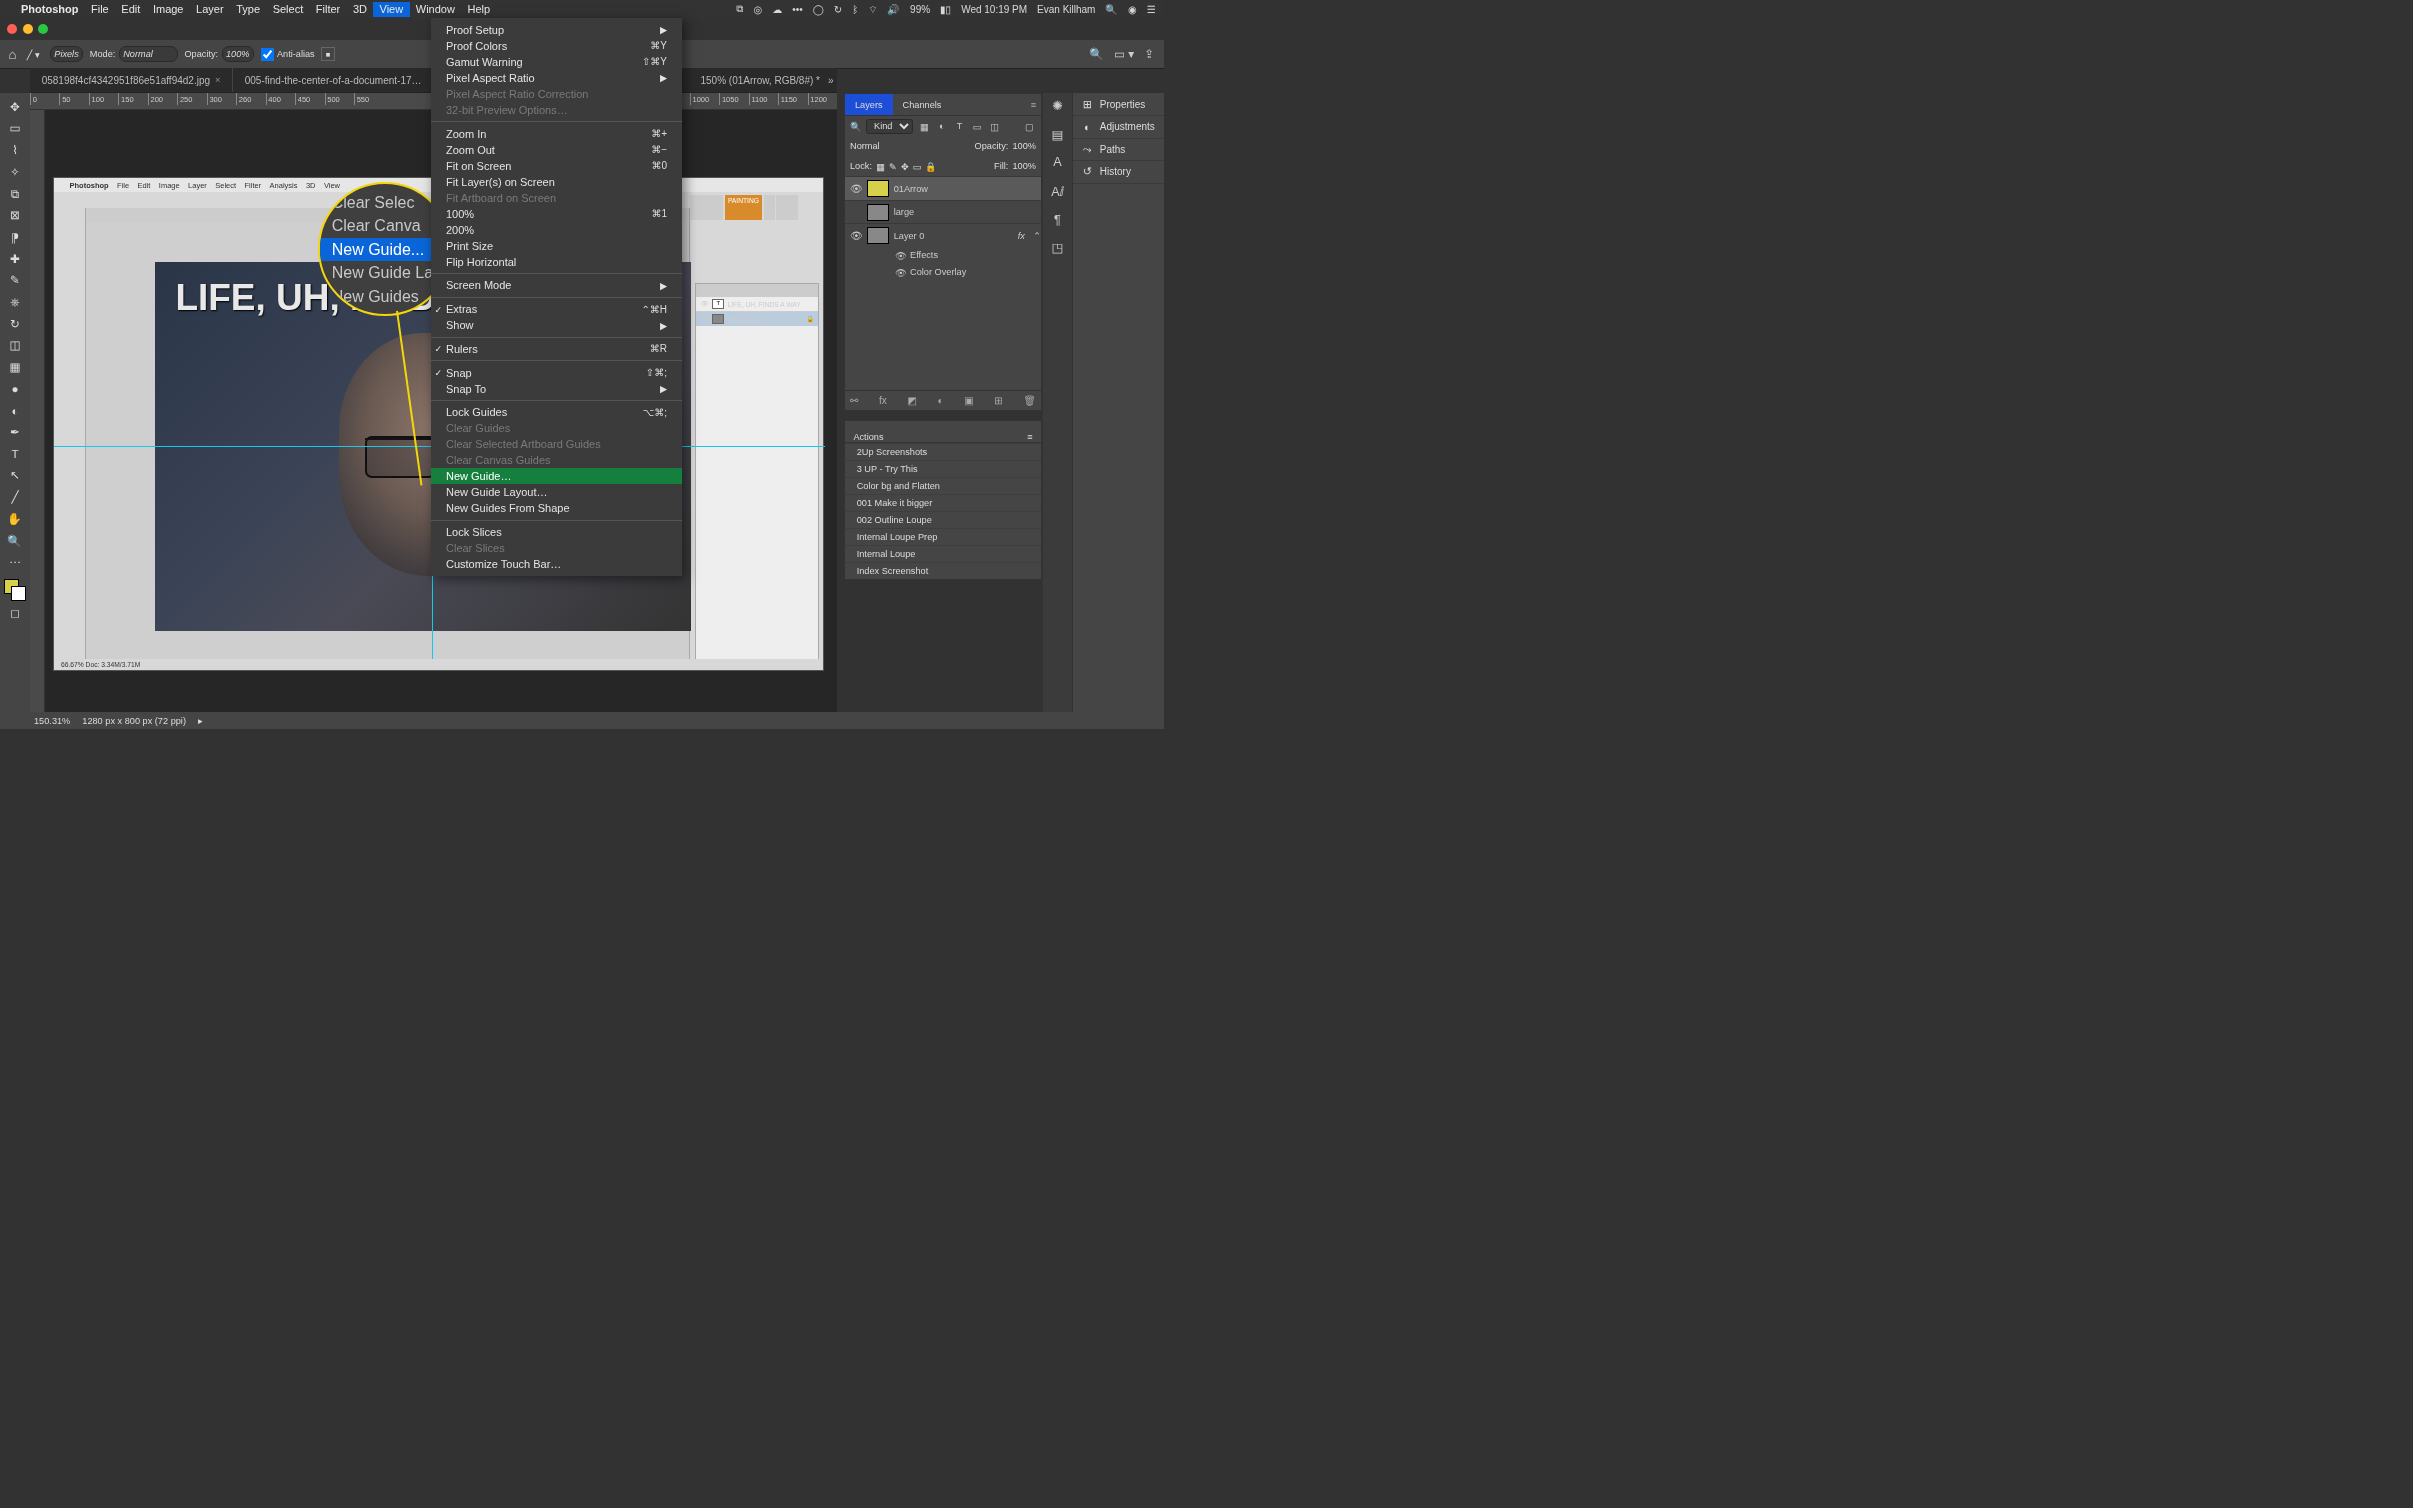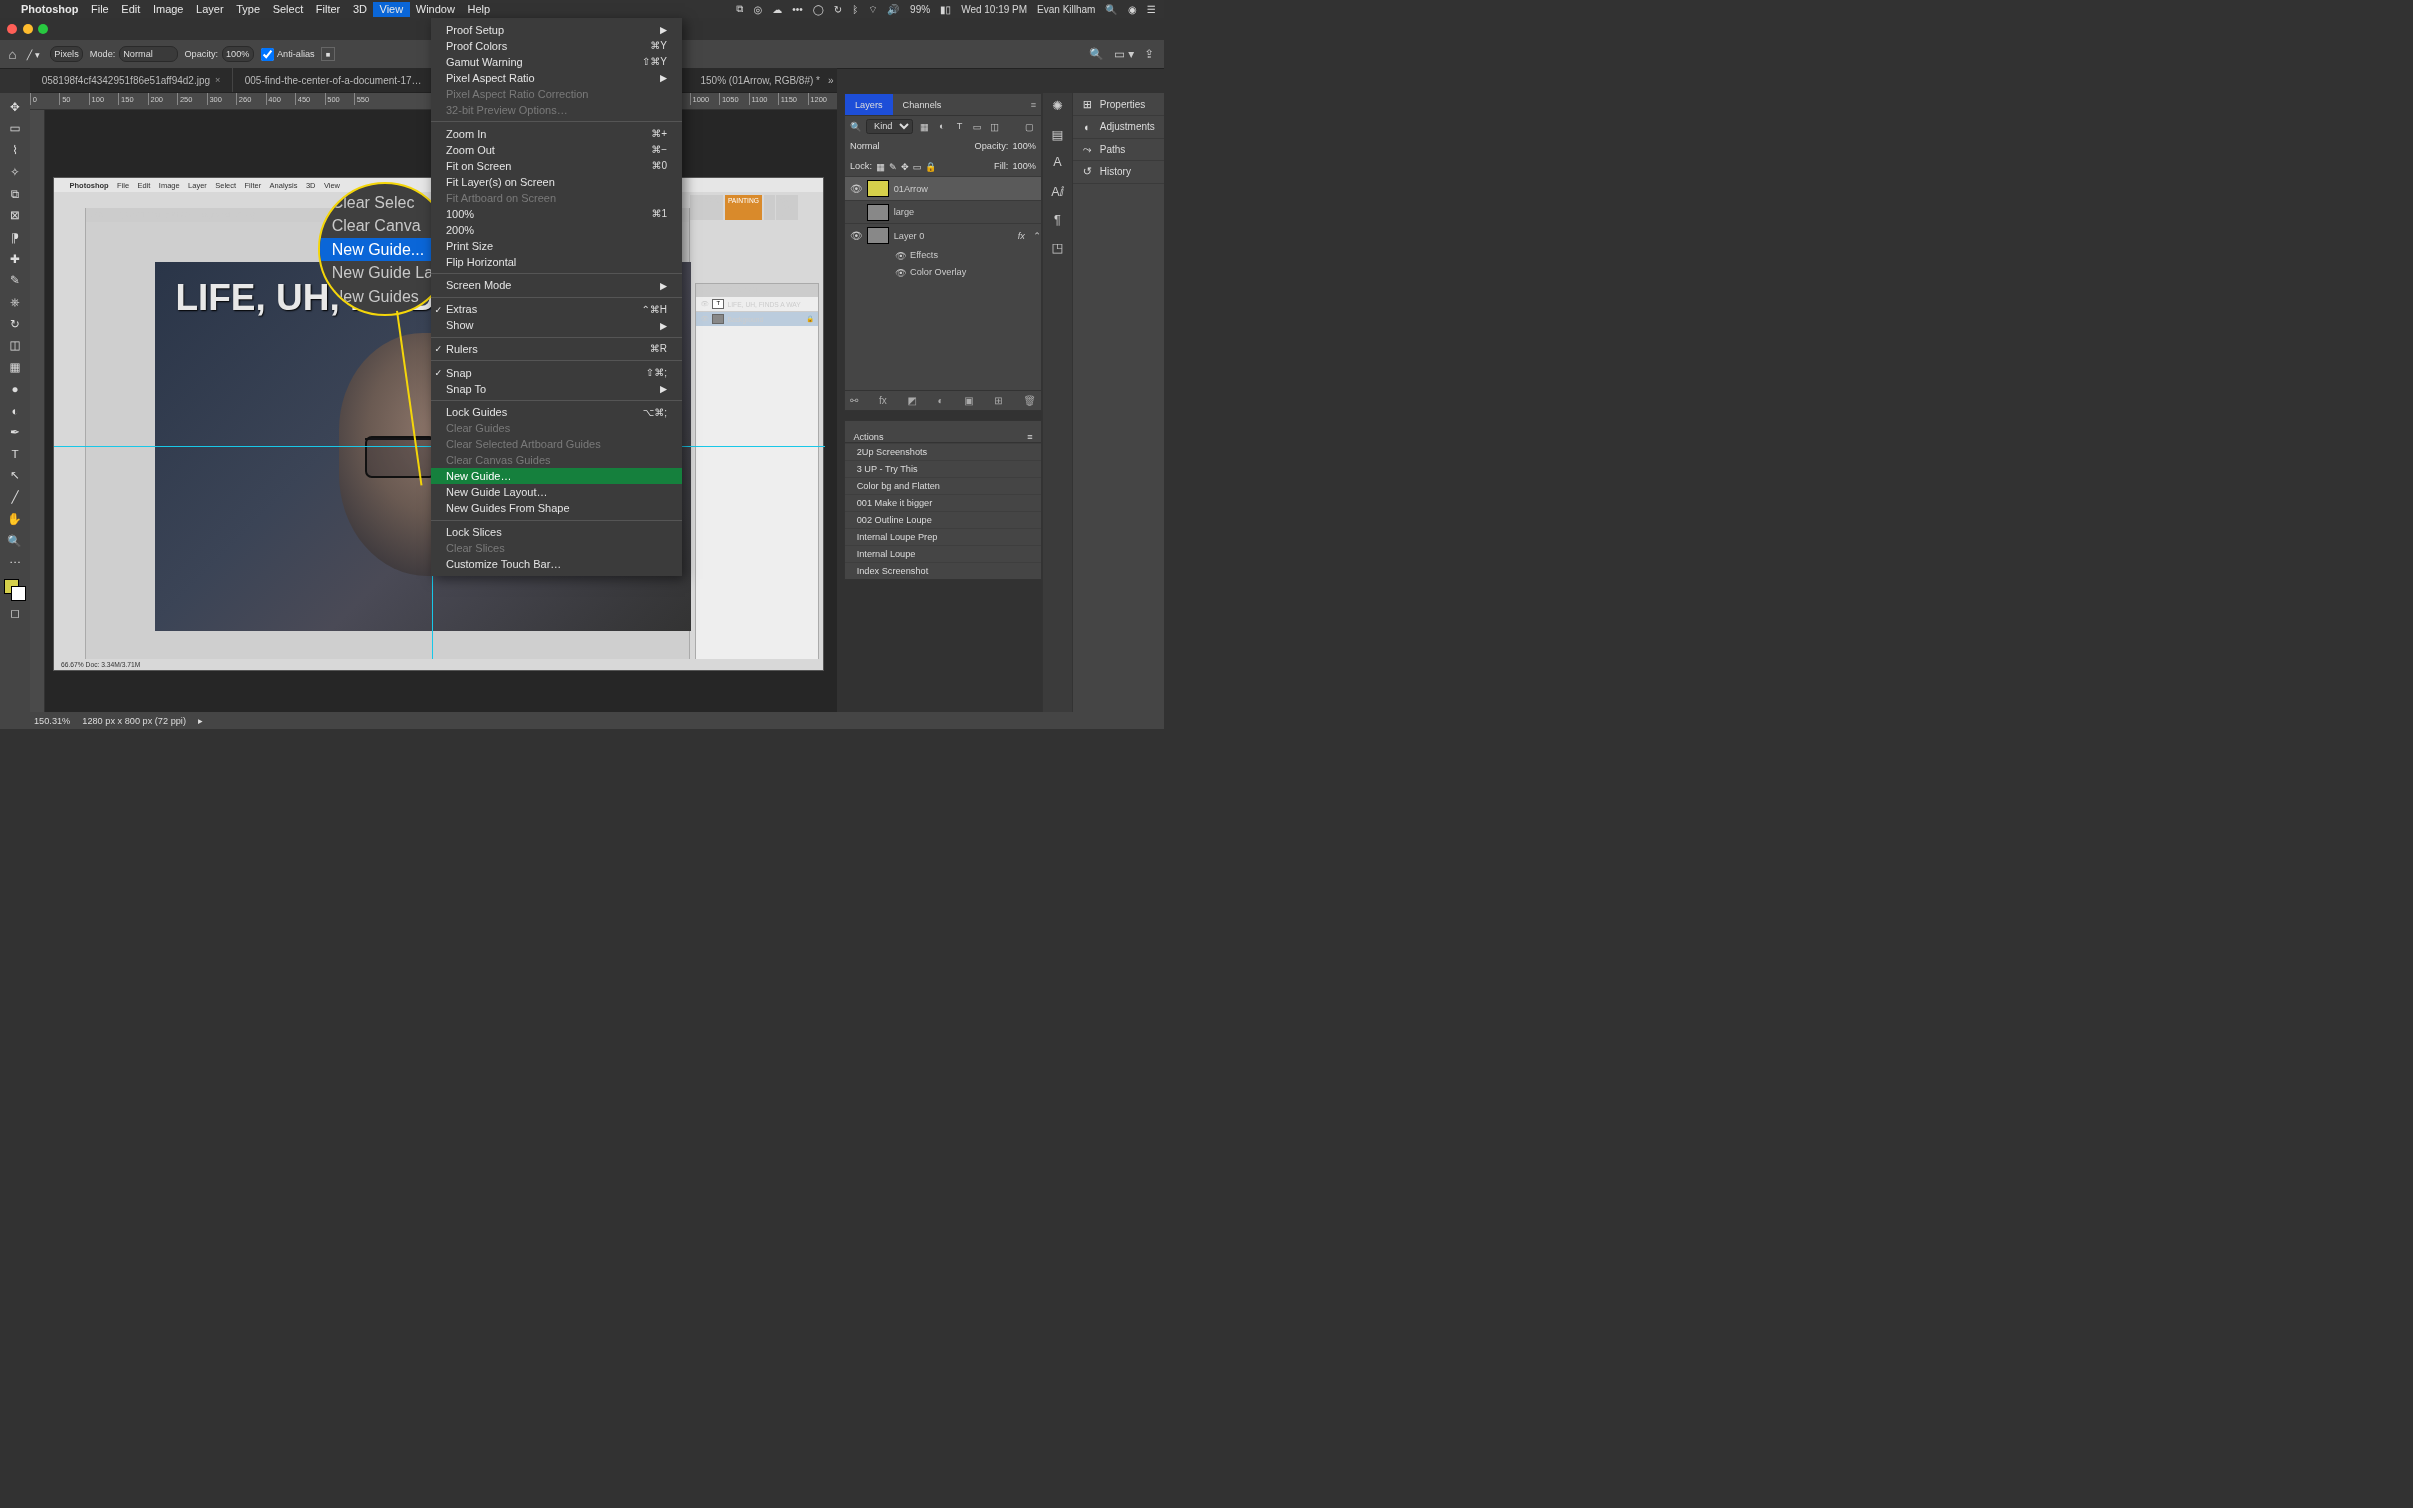--- a/index.html
+++ b/index.html
@@ -17,21 +17,21 @@
 
 
 .window { position:absolute; top:18.4px; left:0; right:0; bottom:0; background:#323232; }
 .traffic { position:absolute; top:5.9px; left:6.7px; display:flex; gap:5.9px; }
 .traffic span { width:10px; height:10px; border-radius:50%; }
 .tl-close{background:#ff5f57}.tl-min{background:#febc2e}.tl-max{background:#28c840}
 
 
 .opts { position:absolute; top:22px; left:0; right:0; height:28.5px; background:#454545; display:flex; align-items:center; padding-left:8.4px; font-size:9.2px; color:#ddd; gap:6.7px; border-bottom:0.8px solid #222;}
 .opts .home-icon{font-size:13.4px;color:#ddd}
-.opts select,.opts .fauxsel{background:#3a3a3a;border:0.8px solid #2a2a2a;color:#ddd;font-size:9.2px;padding:1.7px 3.4px;border-radius:7px;}
+.opts select,.opts .fauxsel{background:#3a3a3a;border:0.8px solid #2a2a2a;color:#ddd;font-size:9.2px;padding:1.7px 3.4px;border-radius:7px;font-style:italic;}
 .opts .chip{display:flex;align-items:center;gap:3.4px}
 .opts .rt{margin-left:auto;margin-right:10px;display:flex;gap:10px;font-size:11.7px;color:#ccc}
 
 
 .tabs { position:absolute; top:50px; left:30px; right:327px; height:25px; background:#2a2a2a; display:flex; align-items:center; font-size:10px; color:#bbb; border-bottom:0.8px solid #222;}
 .tabs .tab { padding:0 11.7px; height:100%; display:flex; align-items:center; gap:5px; border-right:0.8px solid #444; position:relative;}
 .tabs .tab .x{font-size:9.2px;opacity:.7}
 .tabs .zoom{margin-left:auto;margin-right:17px;font-size:10px}
 .tabs .chev{position:absolute;right:3.4px;top:6.7px;font-size:10px;color:#bbb}
 

